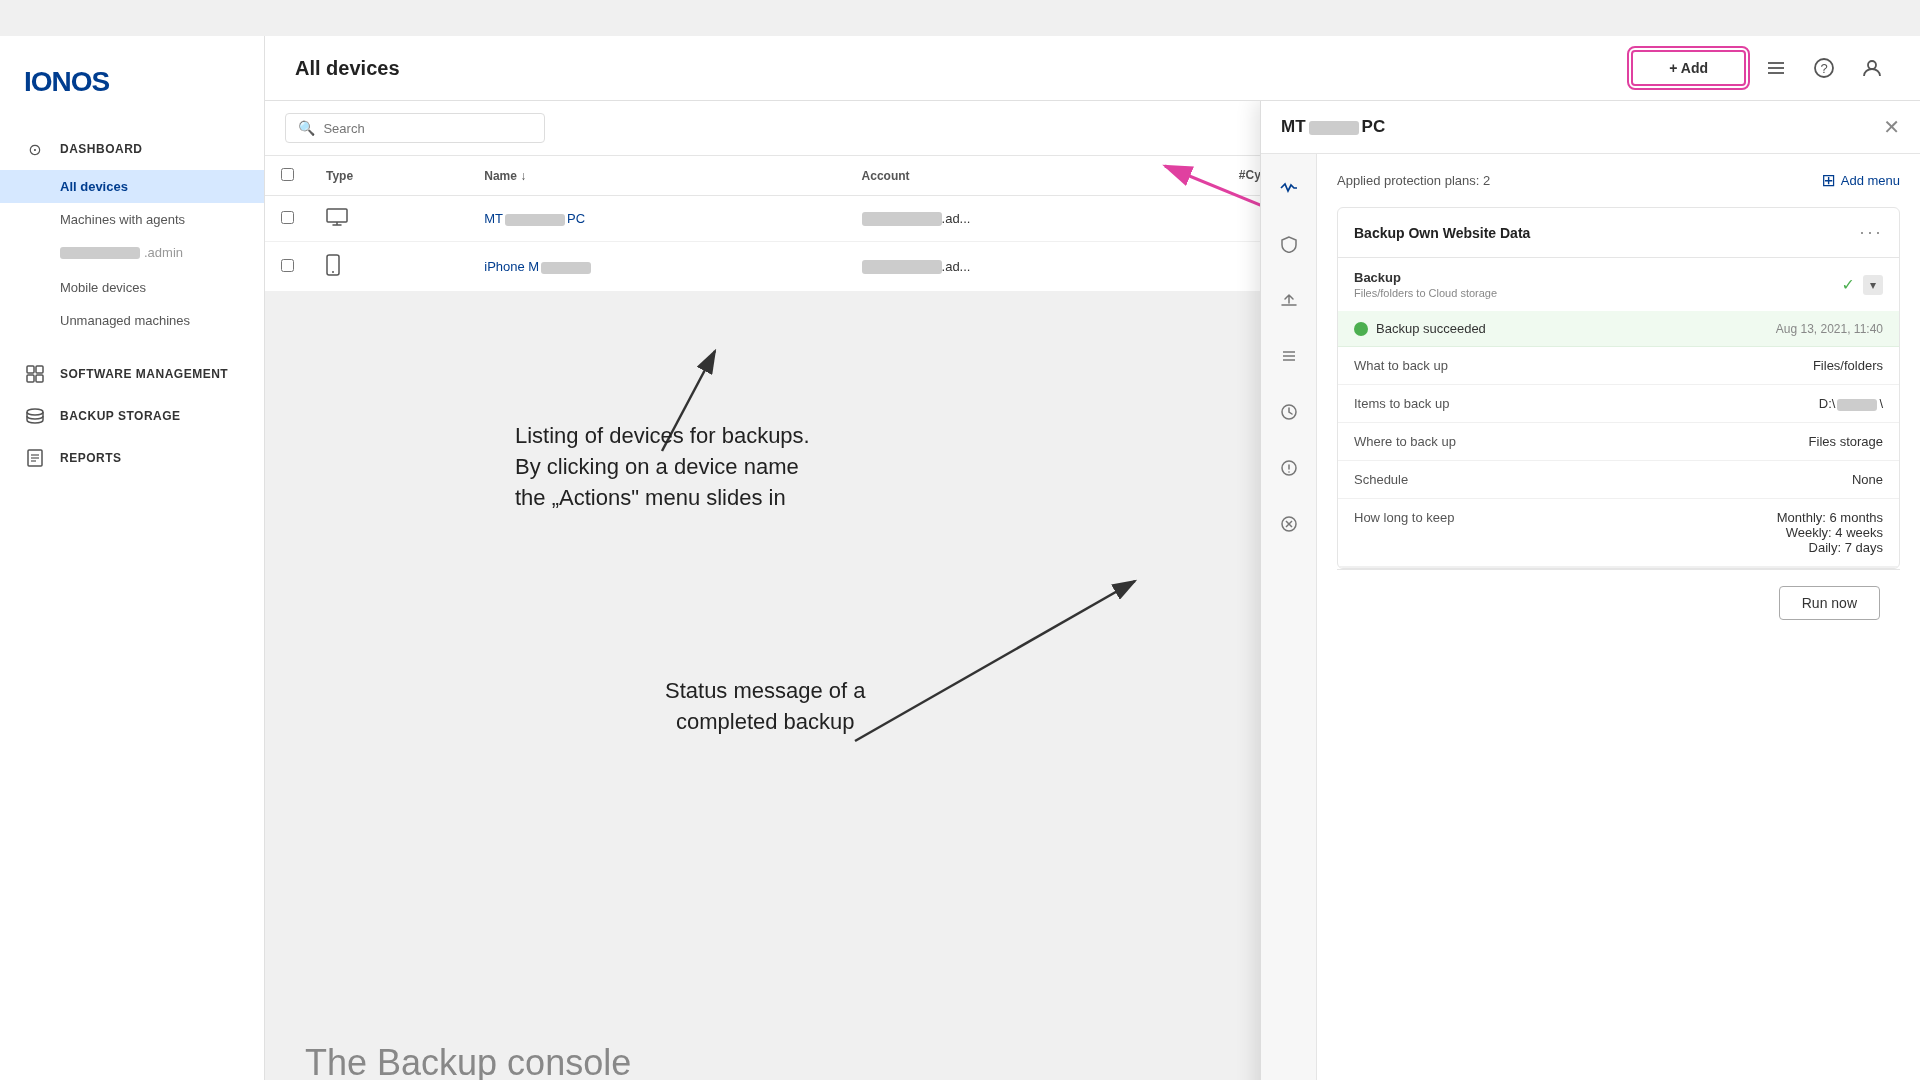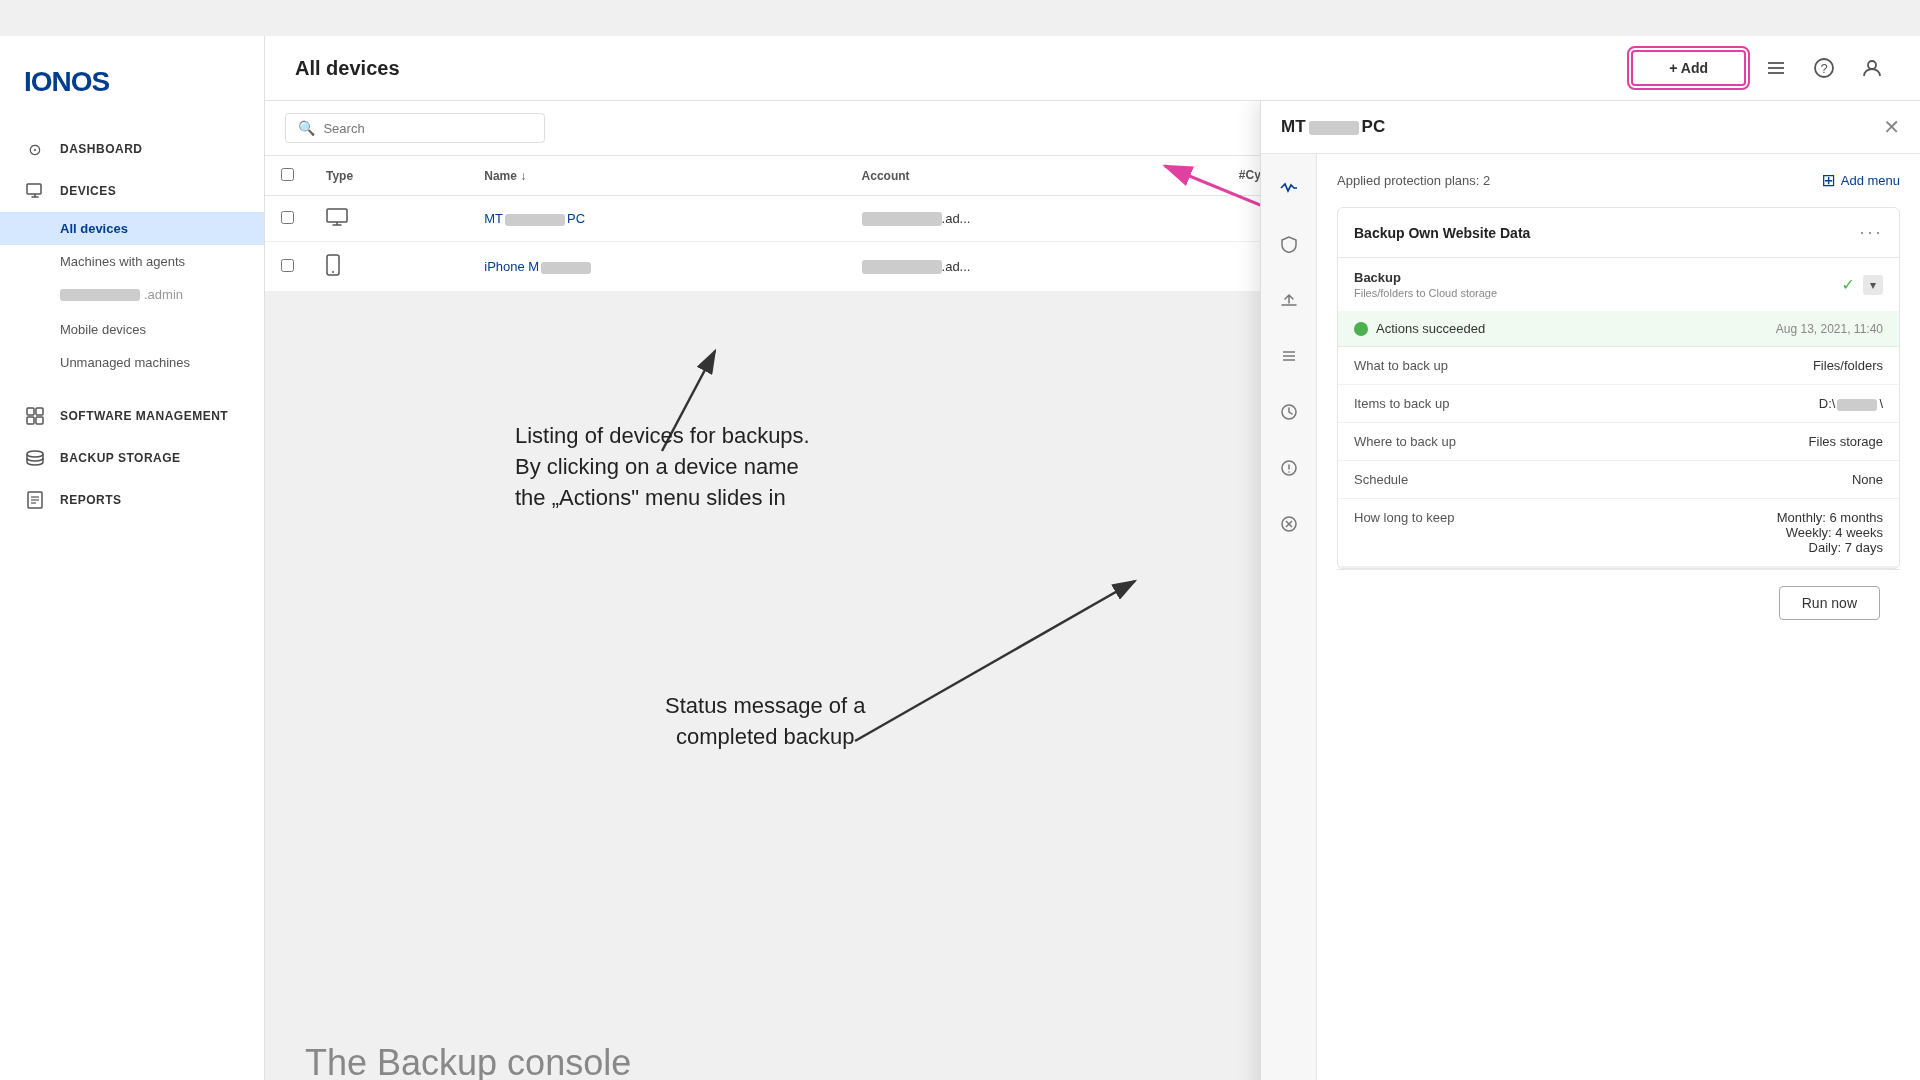--- a/index.html
+++ b/index.html
@@ -111,30 +111,20 @@
 
   <aside class="sidebar">
     <div class="sidebar-logo">
       <div class="ionos-logo">IONOS</div>
     </div>
 
     <nav class="nav-section">
       <div class="nav-item">
         <span class="nav-icon">⊙</span>
         <span class="nav-item-label">DASHBOARD</span>
-      </div>
-      <div class="nav-item">
-        <span class="nav-icon">
-          <svg width="20" height="20" viewBox="0 0 20 20" fill="none">
-              <rect x="2" y="3" width="14" height="10" rx="1" stroke="#555" stroke-width="1.5"></rect>
-              <path d="M7 16h6" stroke="#555" stroke-width="1.5" stroke-linecap="round"></path>
-              <path d="M10 13v3" stroke="#555" stroke-width="1.5"></path>
-            </svg>
-        </span>
-        <span class="nav-item-label">DEVICES</span>
       </div>
 
       <div class="sub-nav">
         <div class="sub-nav-item active">
           <span>All devices</span>
         </div>
         <div class="sub-nav-item">
           <span>Machines with agents</span>
         </div>
         <div class="sub-nav-item redacted">
@@ -377,21 +367,21 @@
                   </div>
                   <div class="plan-item-actions">
                     <span class="green-check">✓</span>
                     <button class="chevron-btn">▾</button>
                   </div>
                 </div>
 
                 <div class="status-row">
                   <div class="status-text">
                     <span class="status-dot"></span>
-                    <span>Actions succeeded</span>
+                    <span>Backup succeeded</span>
                   </div>
                   <span class="status-date">Aug 13, 2021, 11:40</span>
                 </div>
 
                 <div class="detail-row">
                   <span class="detail-label">What to back up</span>
                   <span class="detail-value">Files/folders</span>
                 </div>
 
                 <div class="detail-row">
@@ -446,21 +436,21 @@
         </svg>
 
         <div style="position:absolute;top:95px;left:1090px;font-size:28px;font-weight:400;color:#222;line-height:1.3;">
           <span>Add a device<br>for backups</span>
         </div>
 
         <div style="position:absolute;top:320px;left:250px;font-size:22px;font-weight:400;color:#222;line-height:1.4;max-width:320px;">
           Listing of devices for backups. By clicking on a device name the „Actions" menu slides in
         </div>
 
-        <div style="position:absolute;top:590px;left:400px;font-size:22px;font-weight:400;color:#222;line-height:1.4;text-align:center;">
+        <div style="position:absolute;top:575px;left:400px;font-size:22px;font-weight:400;color:#222;line-height:1.4;text-align:center;">
           Status message of a<br>completed backup
         </div>
       </div>
 
       <div class="bottom-label" style="position:absolute;bottom:32px;left:40px;font-size:36px;font-weight:300;color:#888;">The Backup console</div>
     </div>
   </div>
 </div>
 
 </body></html>

